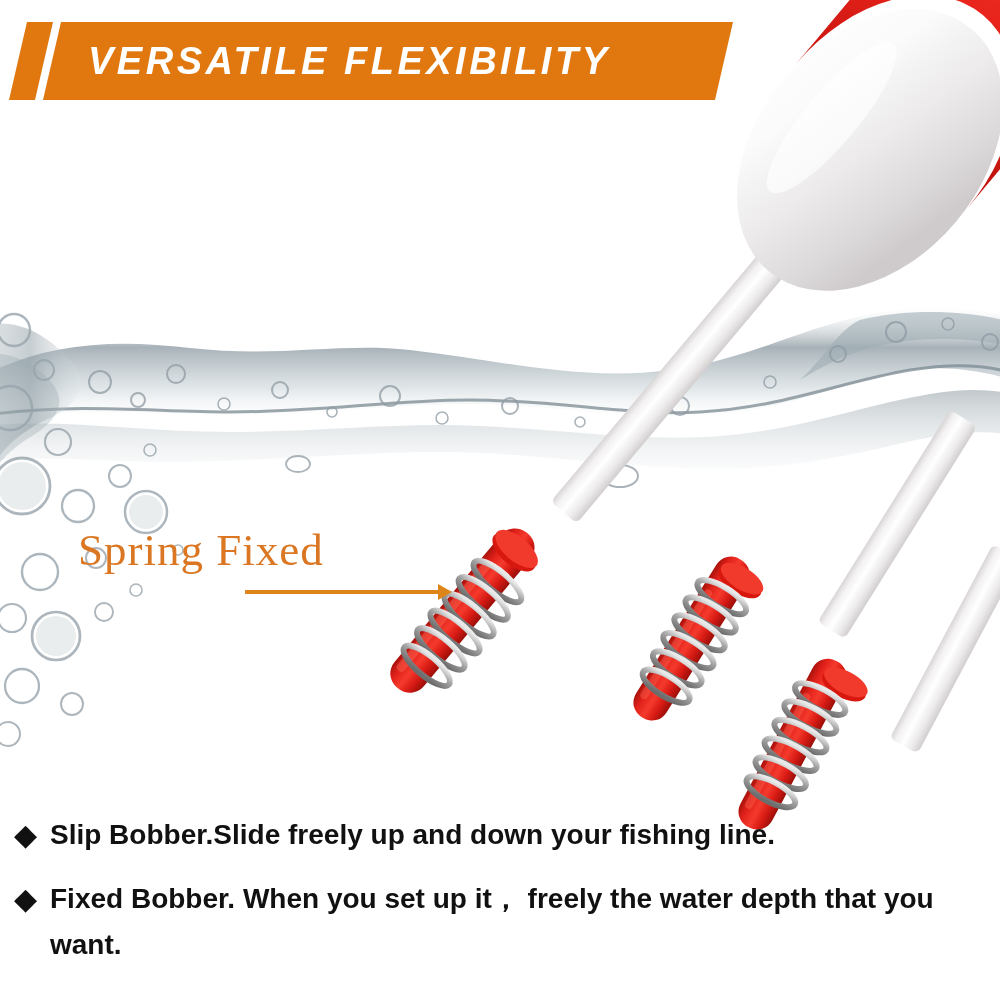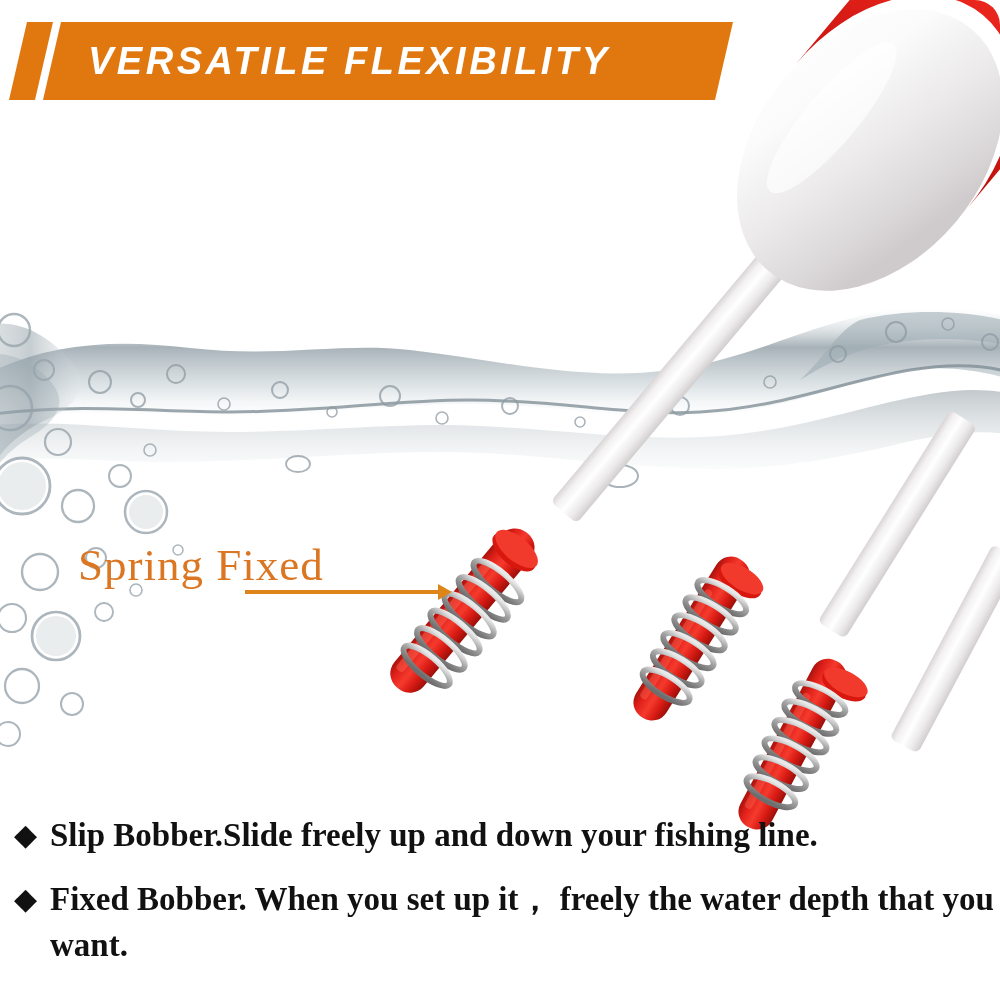--- a/index.html
+++ b/index.html
@@ -7,21 +7,20 @@
     padding: 0;
     background: #ffffff;
   }
   #page {
     position: relative;
     width: 1000px;
     height: 1000px;
     background: #ffffff;
     overflow: hidden;
     font-family: "Liberation Serif", serif;
-    border-radius: 25px;
   }
 
   
   .banner-wrap {
     position: absolute;
     left: 0;
     top: 22px;
     width: 760px;
     height: 78px;
   }
@@ -103,21 +102,20 @@
   .callout-label {
     position: absolute;
     left: 8px;
     top: 0;
     font-family: "Liberation Serif", serif;
     font-size: 45px;
     font-weight: normal;
     color: #DB7723;
     white-space: nowrap;
     letter-spacing: 1px;
-    margin-top: 15px;
   }
   .callout-rule {
     position: absolute;
     left: 175px;
     top: 66px;
     width: 200px;
     height: 4px;
     background: #DD8519;
   }
   .callout-arrow {
@@ -148,23 +146,23 @@
     flex: 0 0 auto;
     width: 36px;
     margin-left: 14px;
     font-size: 30px;
     line-height: 46px;
     color: #111111;
     text-align: left;
   }
   .bullet-text {
     flex: 1 1 auto;
-    font-family: Liberation Serif, serif;
+    font-family: Liberation Sans, sans-serif;
     font-weight: bold;
-    font-size: 33px;
+    font-size: 28px;
     line-height: 46px;
     color: #111111;
     letter-spacing: 0px;
     max-width: 950px;
   }
 </style>
 </head>
 <body>
 
 <div id="page">

